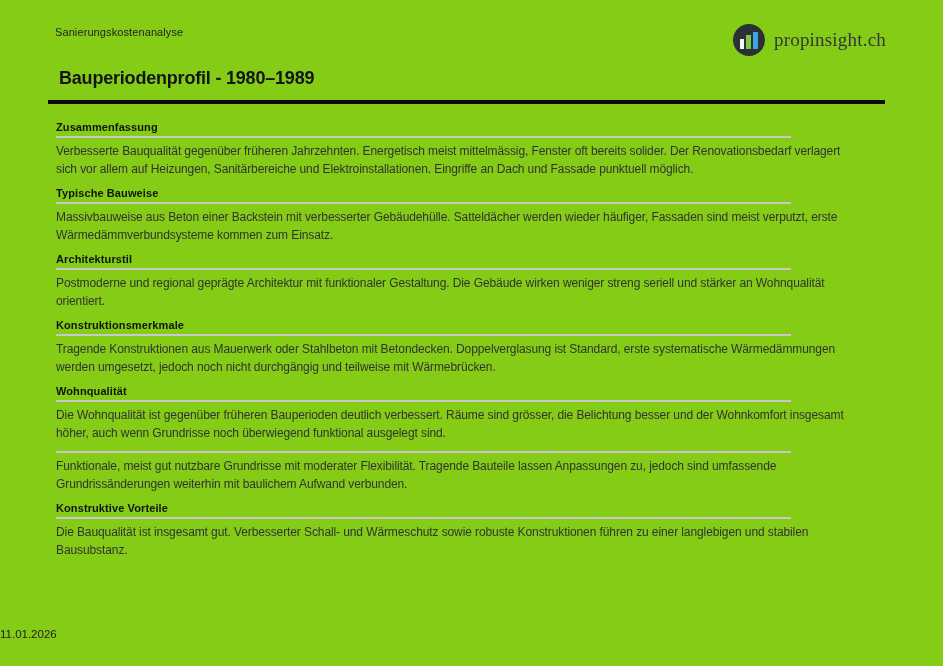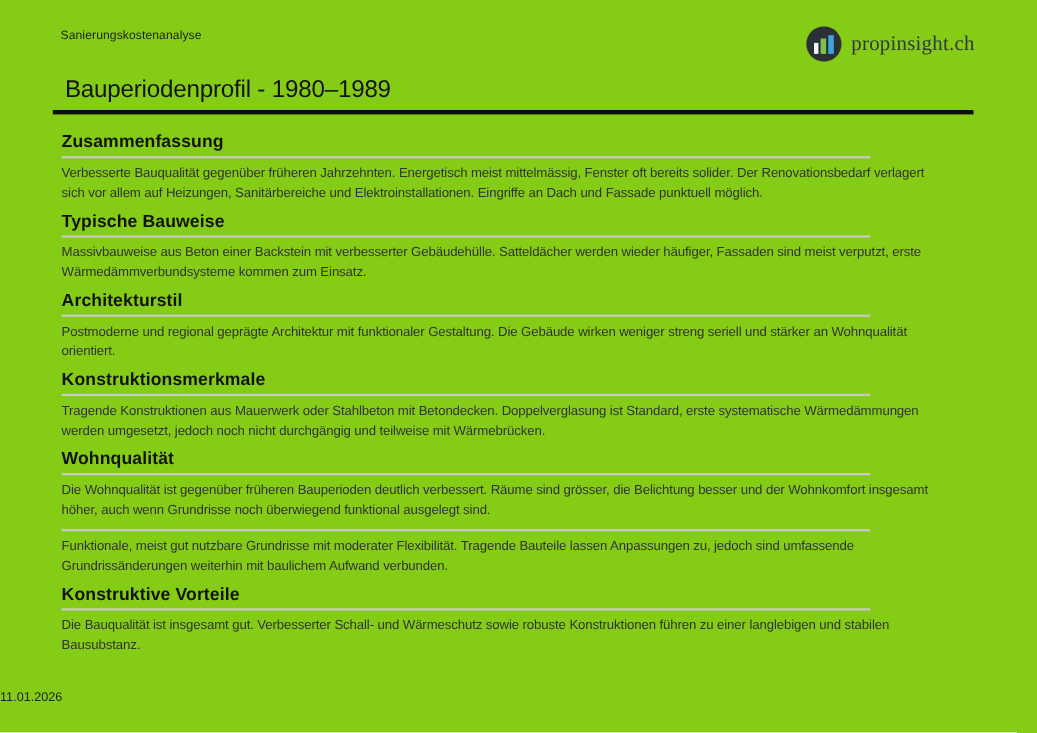--- a/index.html
+++ b/index.html
@@ -51,22 +51,22 @@
     font-size: 19px;
     color: #33373b;
     letter-spacing: 0.2px;
   }
 
   
   .page-title {
     position: absolute;
     top: 68px;
     left: 59px;
-    font-size: 22px;
-    font-weight: 400;
+    font-size: 18px;
+    font-weight: 700;
     color: #141414;
     letter-spacing: -0.2px;
   }
   .title-rule {
     position: absolute;
     top: 100px;
     left: 48px;
     width: 837px;
     height: 4px;
     background: #0c0c0c;
@@ -74,21 +74,21 @@
 
   
   .sections {
     position: absolute;
     top: 121px;
     left: 56px;
     width: 835px;
   }
   .section { margin-bottom: 9px; }
   .section-heading {
-    font-size: 16px;
+    font-size: 11px;
     font-weight: 700;
     color: #121212;
     letter-spacing: 0.1px;
   }
   .section-rule {
     width: 735px;
     height: 2px;
     background: #c9c9c9;
     margin: 3px 0 5px 0;
   }

